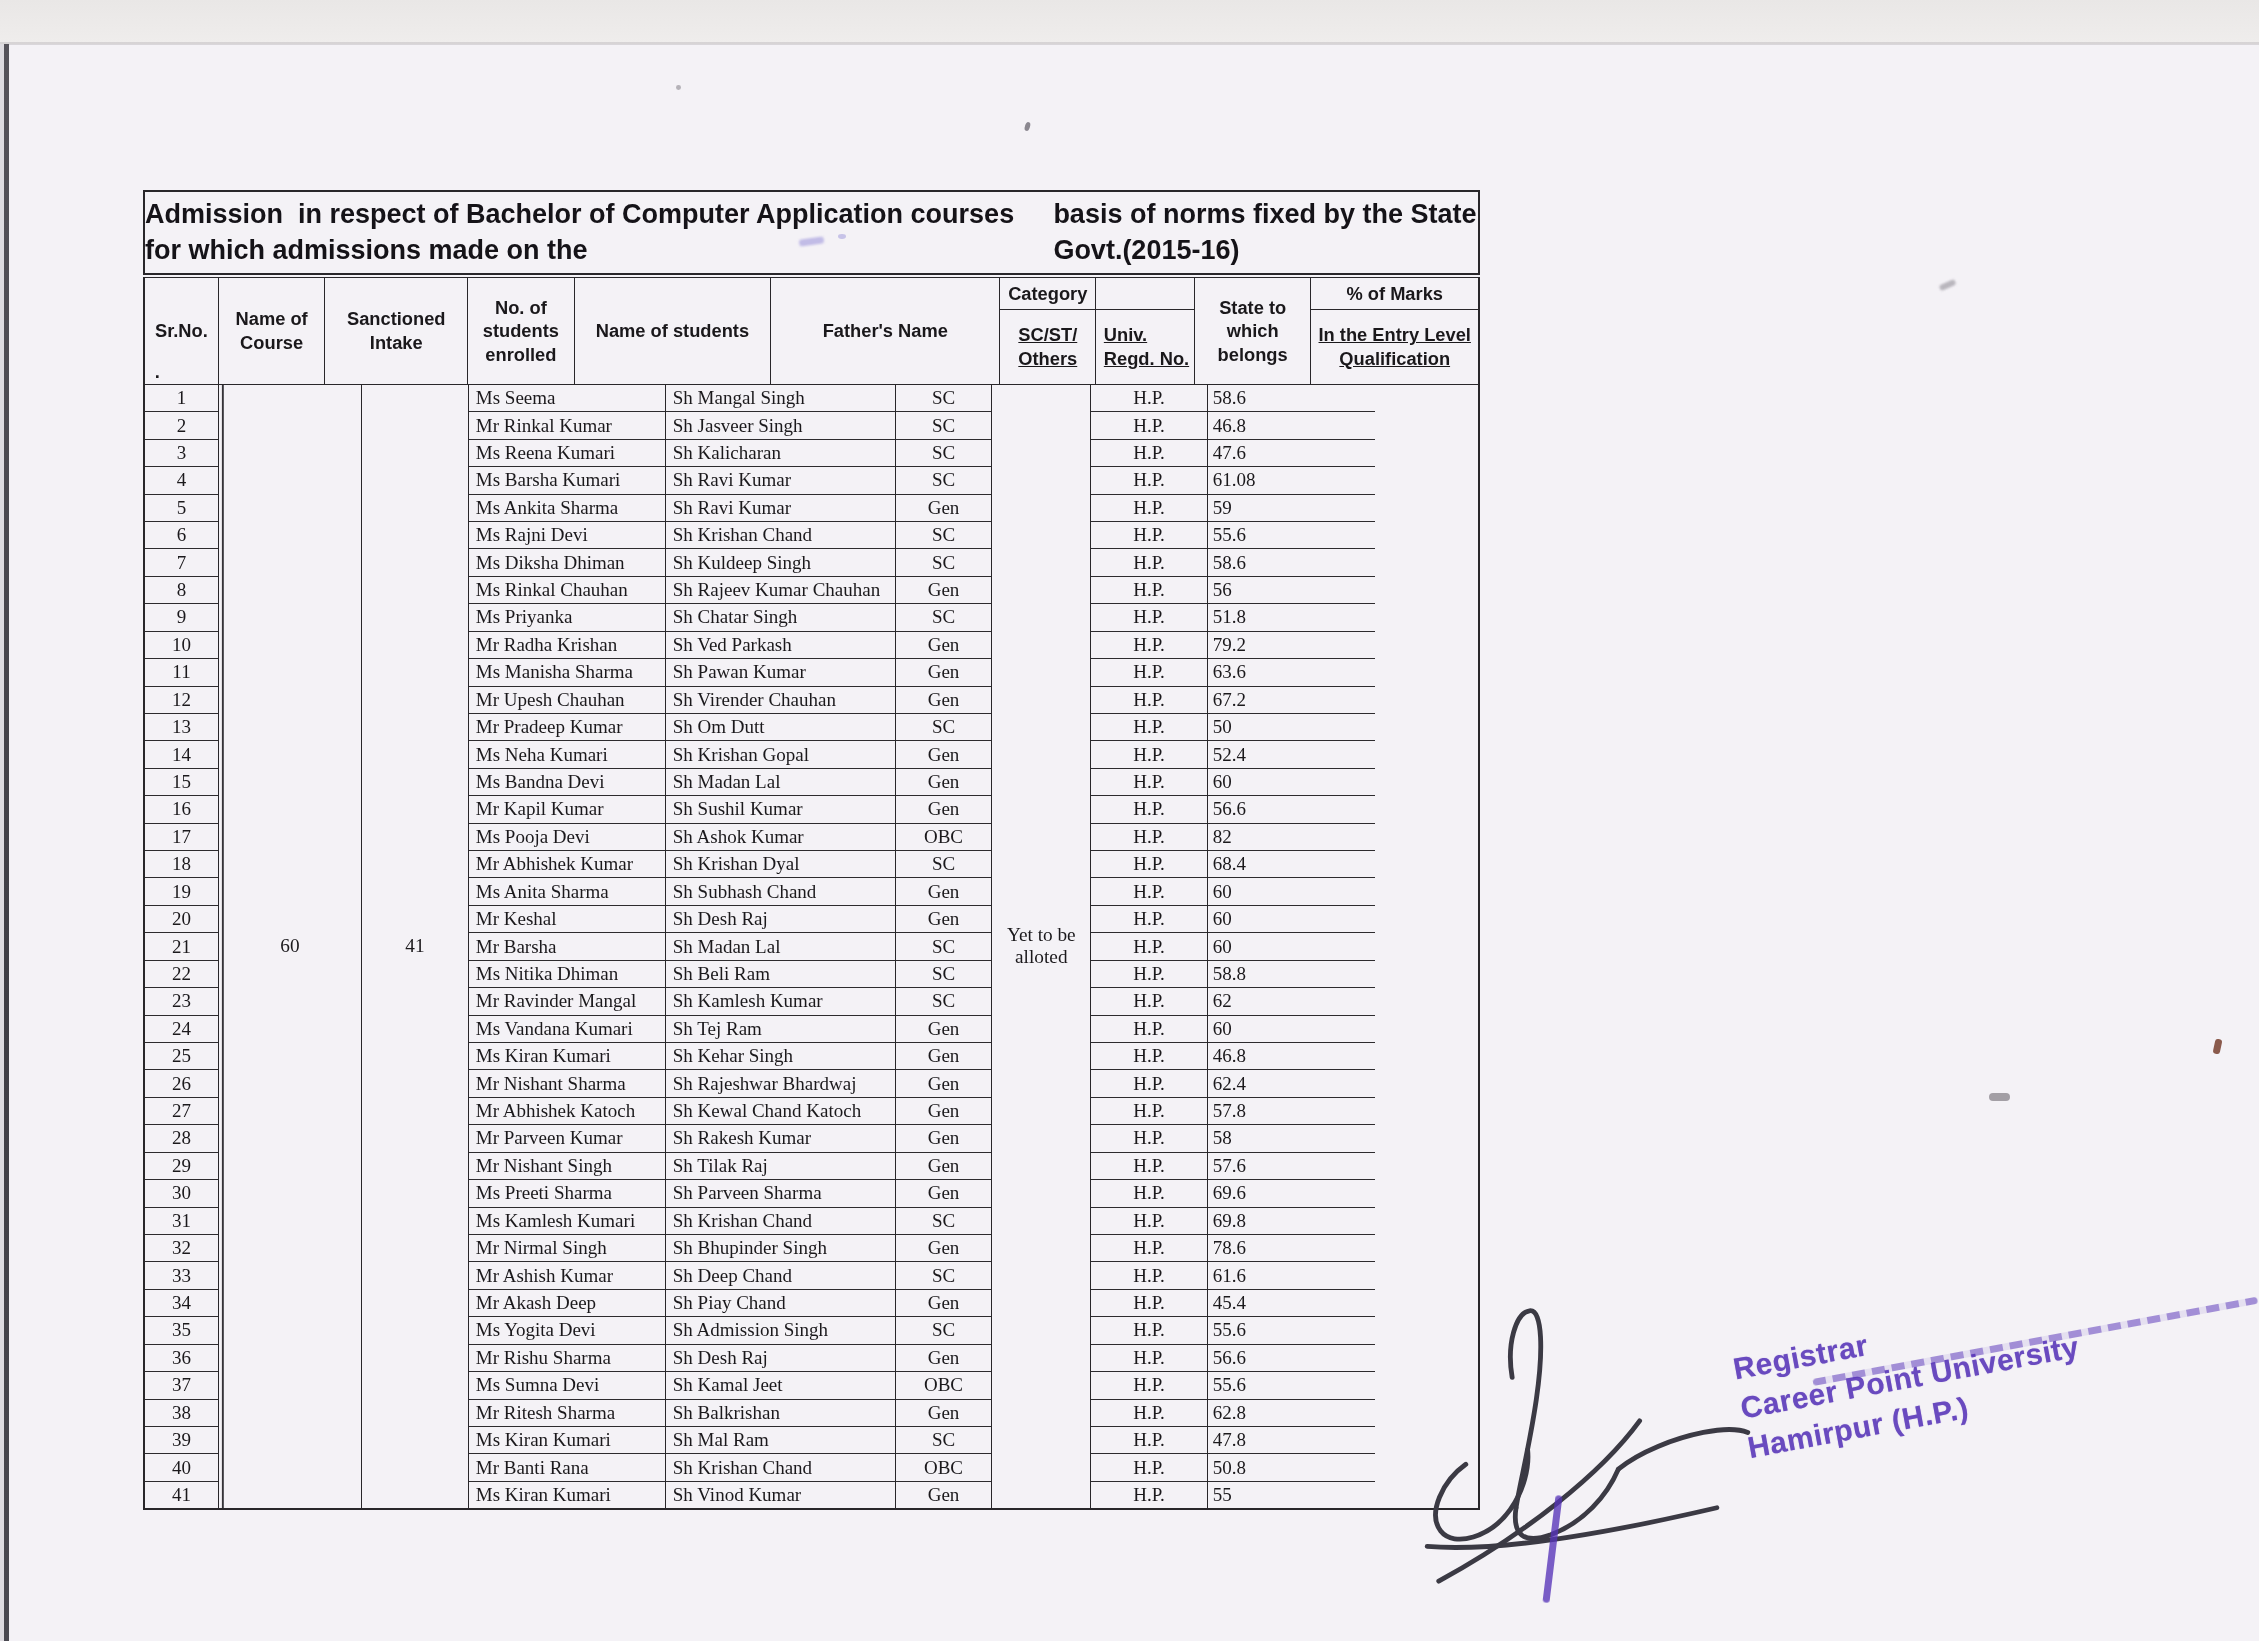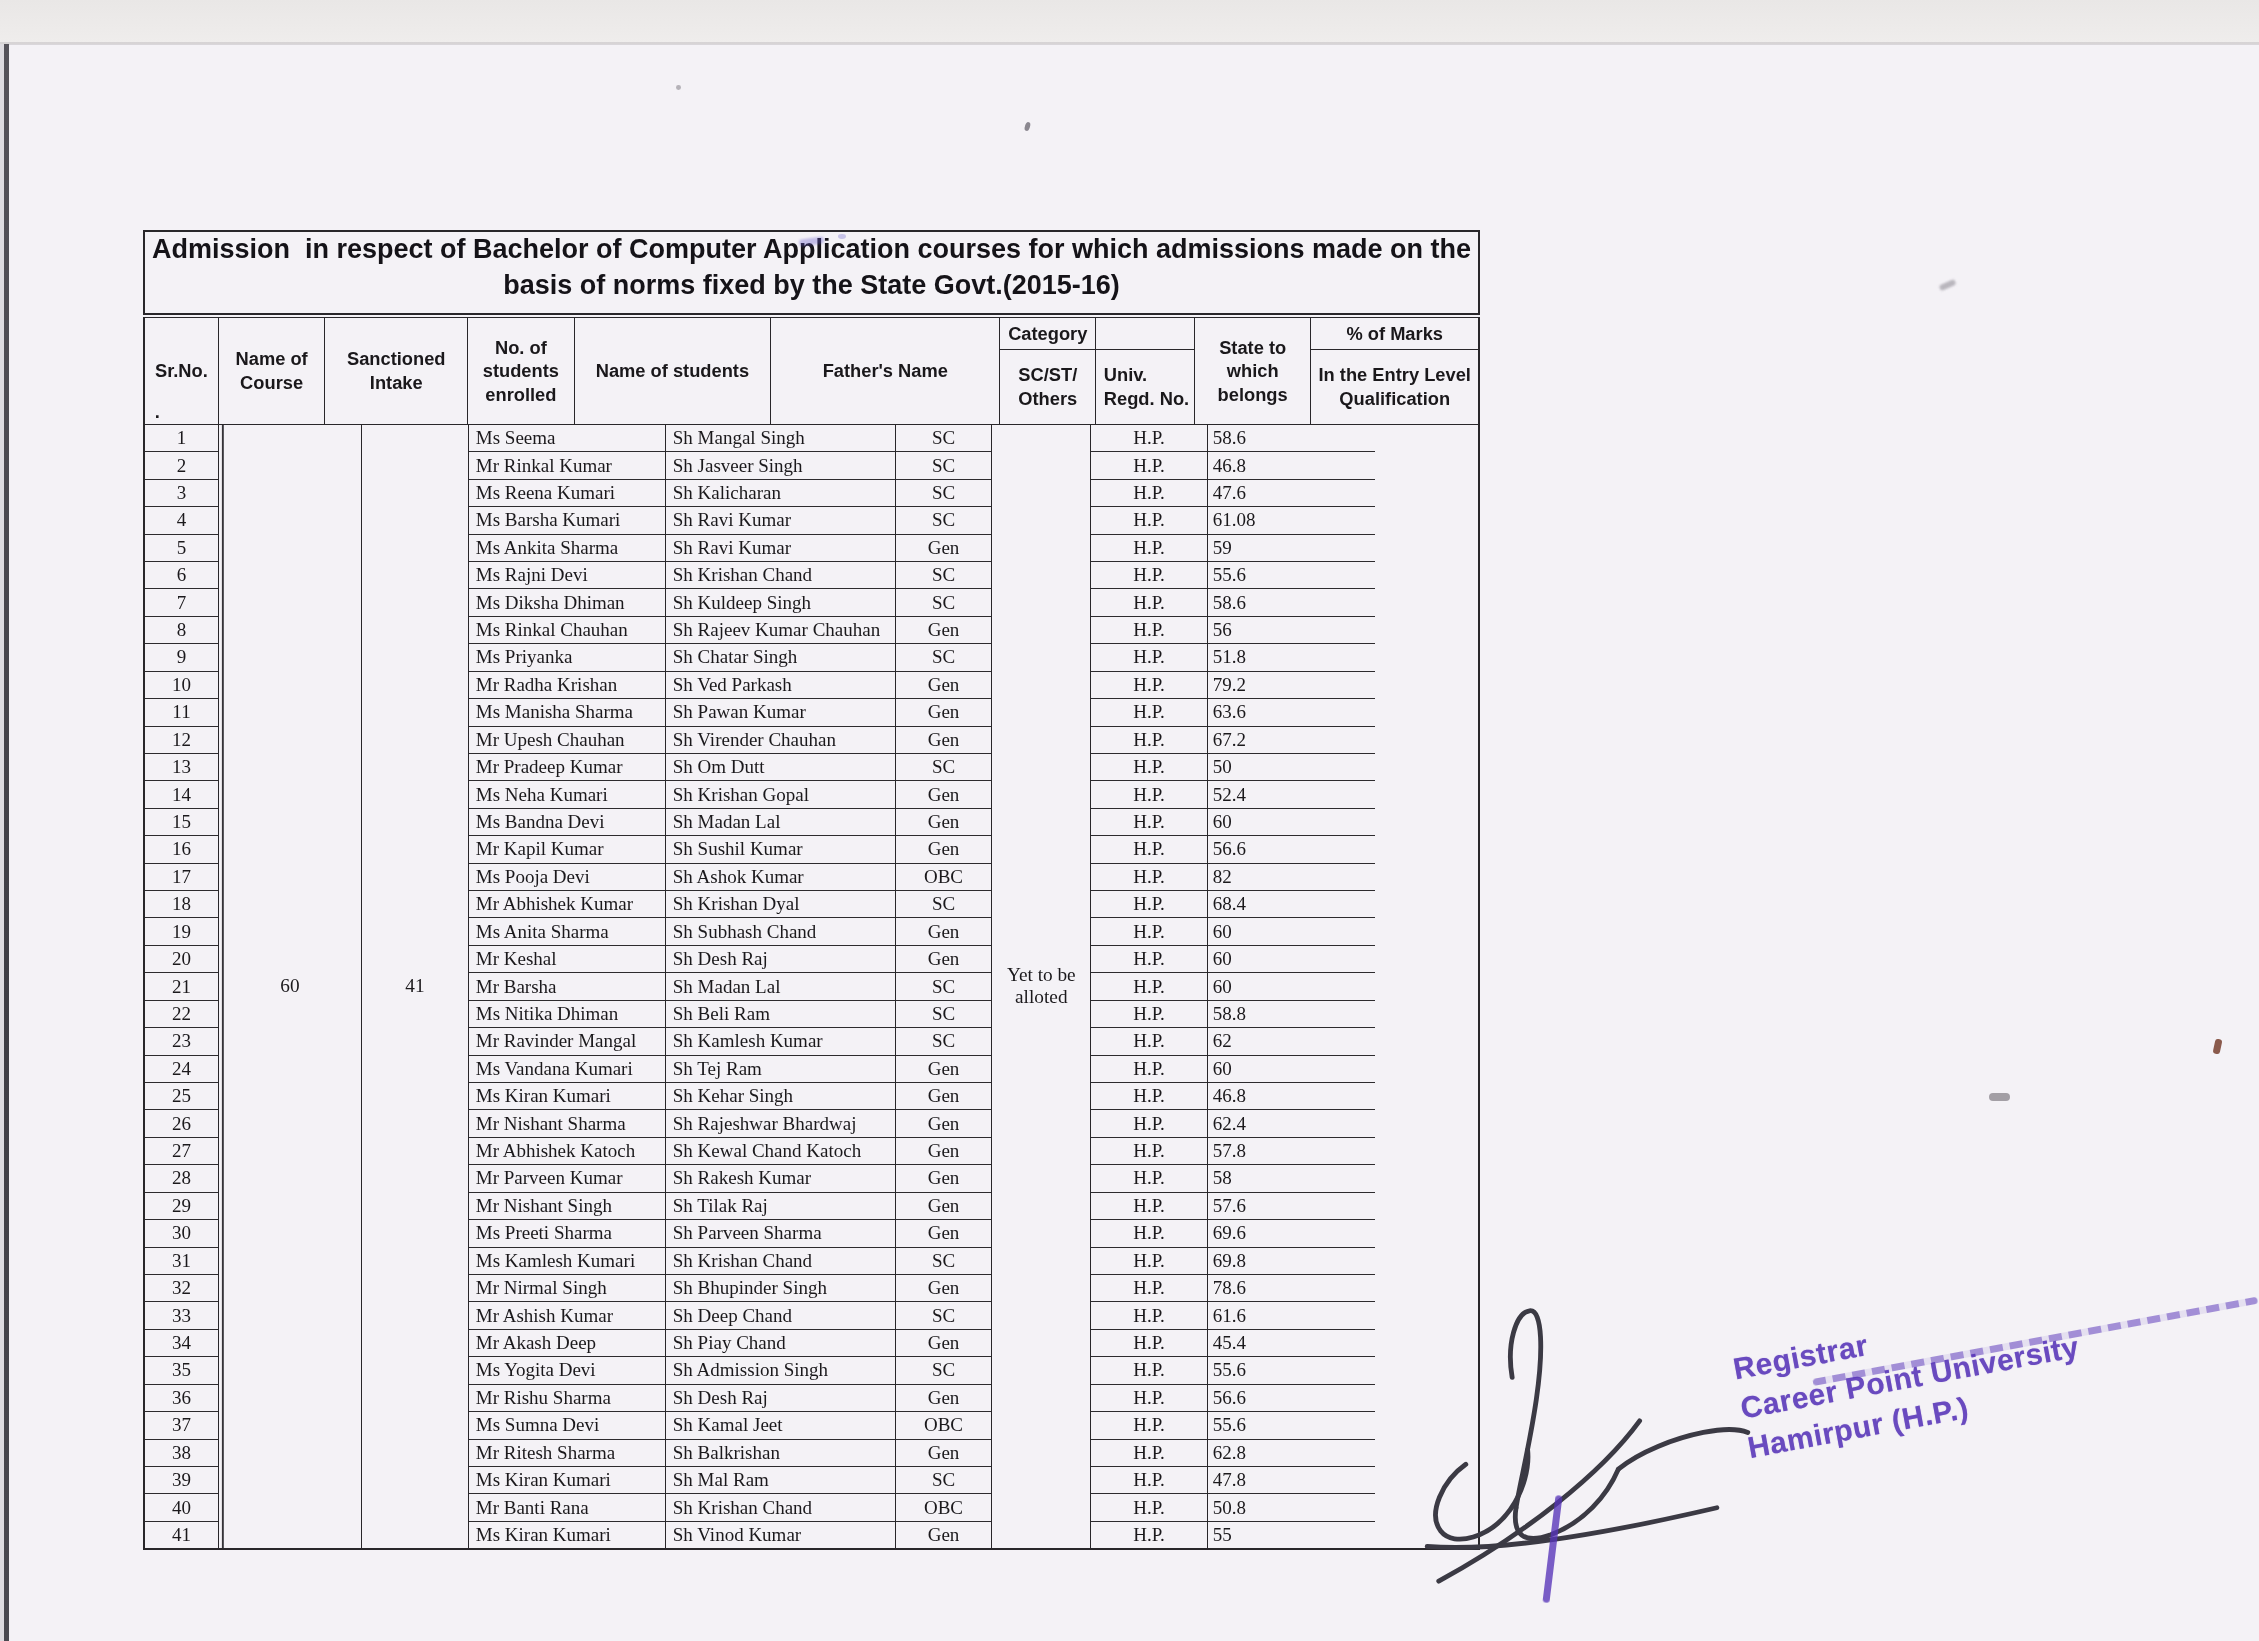--- a/index.html
+++ b/index.html
@@ -15,33 +15,33 @@
   .paper{position:absolute;left:0;top:44px;width:2259px;height:1597px;
     background:#f4f2f6;}
   .paper-top-shadow{position:absolute;left:0;top:42px;width:2259px;height:2.9px;
     background:#c2bfc2;opacity:.55;}
   .paper-left-light{position:absolute;left:0;top:44px;width:3.9px;height:1597px;background:#dddbe0;}
   .paper-left-edge{position:absolute;left:3.9px;top:44px;width:4.8px;height:1597px;
     background:linear-gradient(#55535a,#3e3d44 60%,#4a4950);}
   
   .atable{position:absolute;left:143px;top:190px;width:1337px;color:#1a181b;}
   .title-box{box-sizing:border-box;width:1337px;height:85px;border:2.9px solid #29272a;
-    display:flex;flex-direction:column;justify-content:flex-start;align-items:center;
-    background:transparent;margin-top:40px;}
+    display:flex;flex-direction:row;justify-content:space-between;align-items:center;
+    background:transparent;}
   .title-line{font-weight:bold;font-size:27px;line-height:1.32;white-space:pre-wrap;color:#151318;}
   .grid{box-sizing:border-box;width:1337px;border:2.9px solid #29272a;border-top-width:1.9px;margin-top:1.9px;}
   .thead{display:flex;height:106px;border-bottom:1.9px solid #29272a;}
   .hcell{box-sizing:border-box;border-right:1.9px solid #29272a;
     display:flex;flex-direction:column;justify-content:center;align-items:center;
     text-align:center;font-weight:bold;font-size:18.3px;line-height:1.28;position:relative;}
   .hcell:last-child{border-right:none;}
   .hsplit{padding:0;justify-content:flex-start;align-items:stretch;}
   .hsplit .htop{box-sizing:border-box;height:32px;border-bottom:1.9px solid #29272a;
     display:flex;align-items:center;justify-content:center;}
-  .hsplit .hbot{flex:1;display:flex;flex-direction:column;justify-content:center;align-items:center;padding:0 3.9px;}
+  .hsplit .hbot{flex:1;display:flex;flex-direction:column;justify-content:center;align-items:center;padding:0 3.9px;text-decoration:underline;}
   .hbot.left,.hleft{align-items:flex-start;text-align:left;padding-left:7.7px;}
   .sr-dot{position:absolute;left:9.7px;bottom:0px;font-weight:bold;font-size:18.3px;}
   
   .tbody{display:flex;height:1123px;}
   .col{box-sizing:border-box;display:flex;flex-direction:column;border-right:1.9px solid #29272a;}
   .col:last-child{border-right:none;}
   .col-sr{border-right:1.9px solid #29272a;box-shadow:2.9px 0 0 0 #f4f2f6,4.8px 0 0 0 #353338;}
   .merged-cell{flex:1;display:flex;align-items:center;justify-content:center;
     font-family:"Liberation Serif",serif;font-size:19.3px;color:#1b191c;text-align:center;padding:0 5.8px;}
   .cell{flex:1 1 0;box-sizing:border-box;border-bottom:1.9px solid #2d2b2e;

